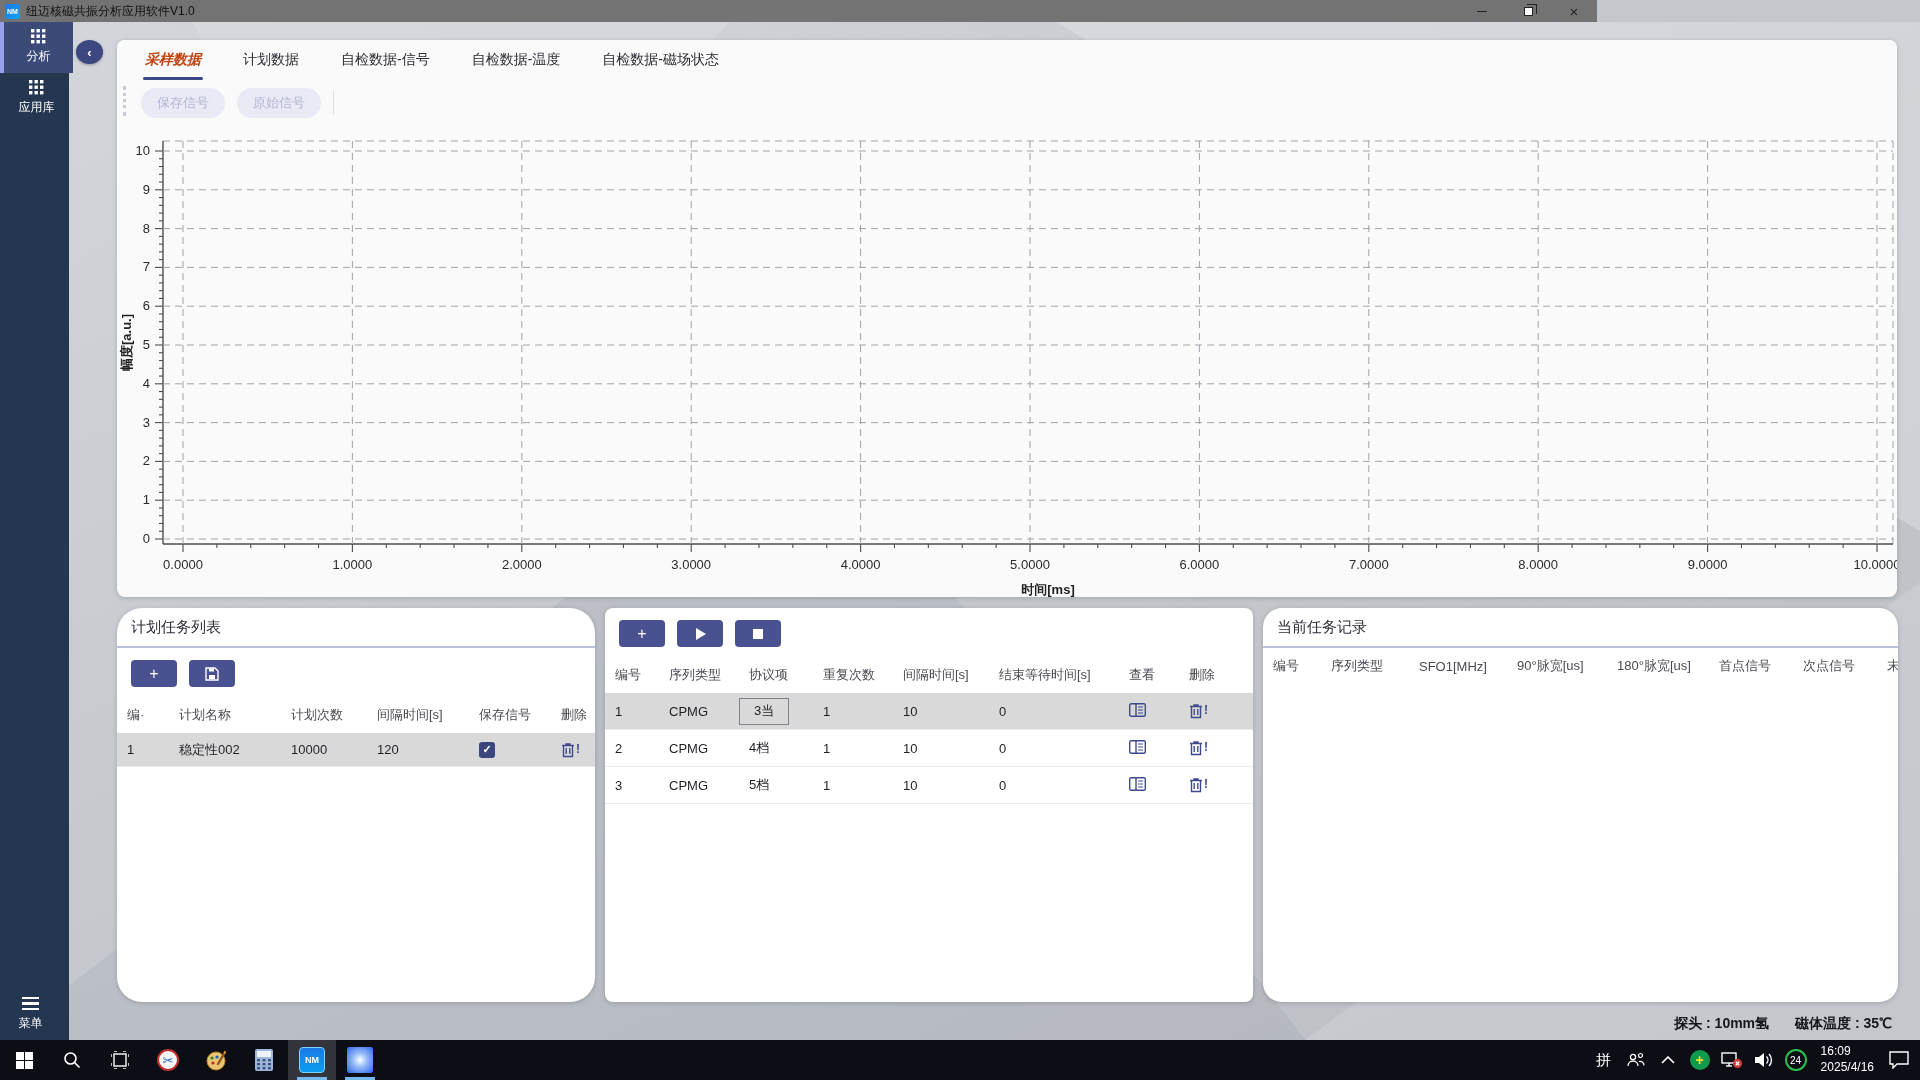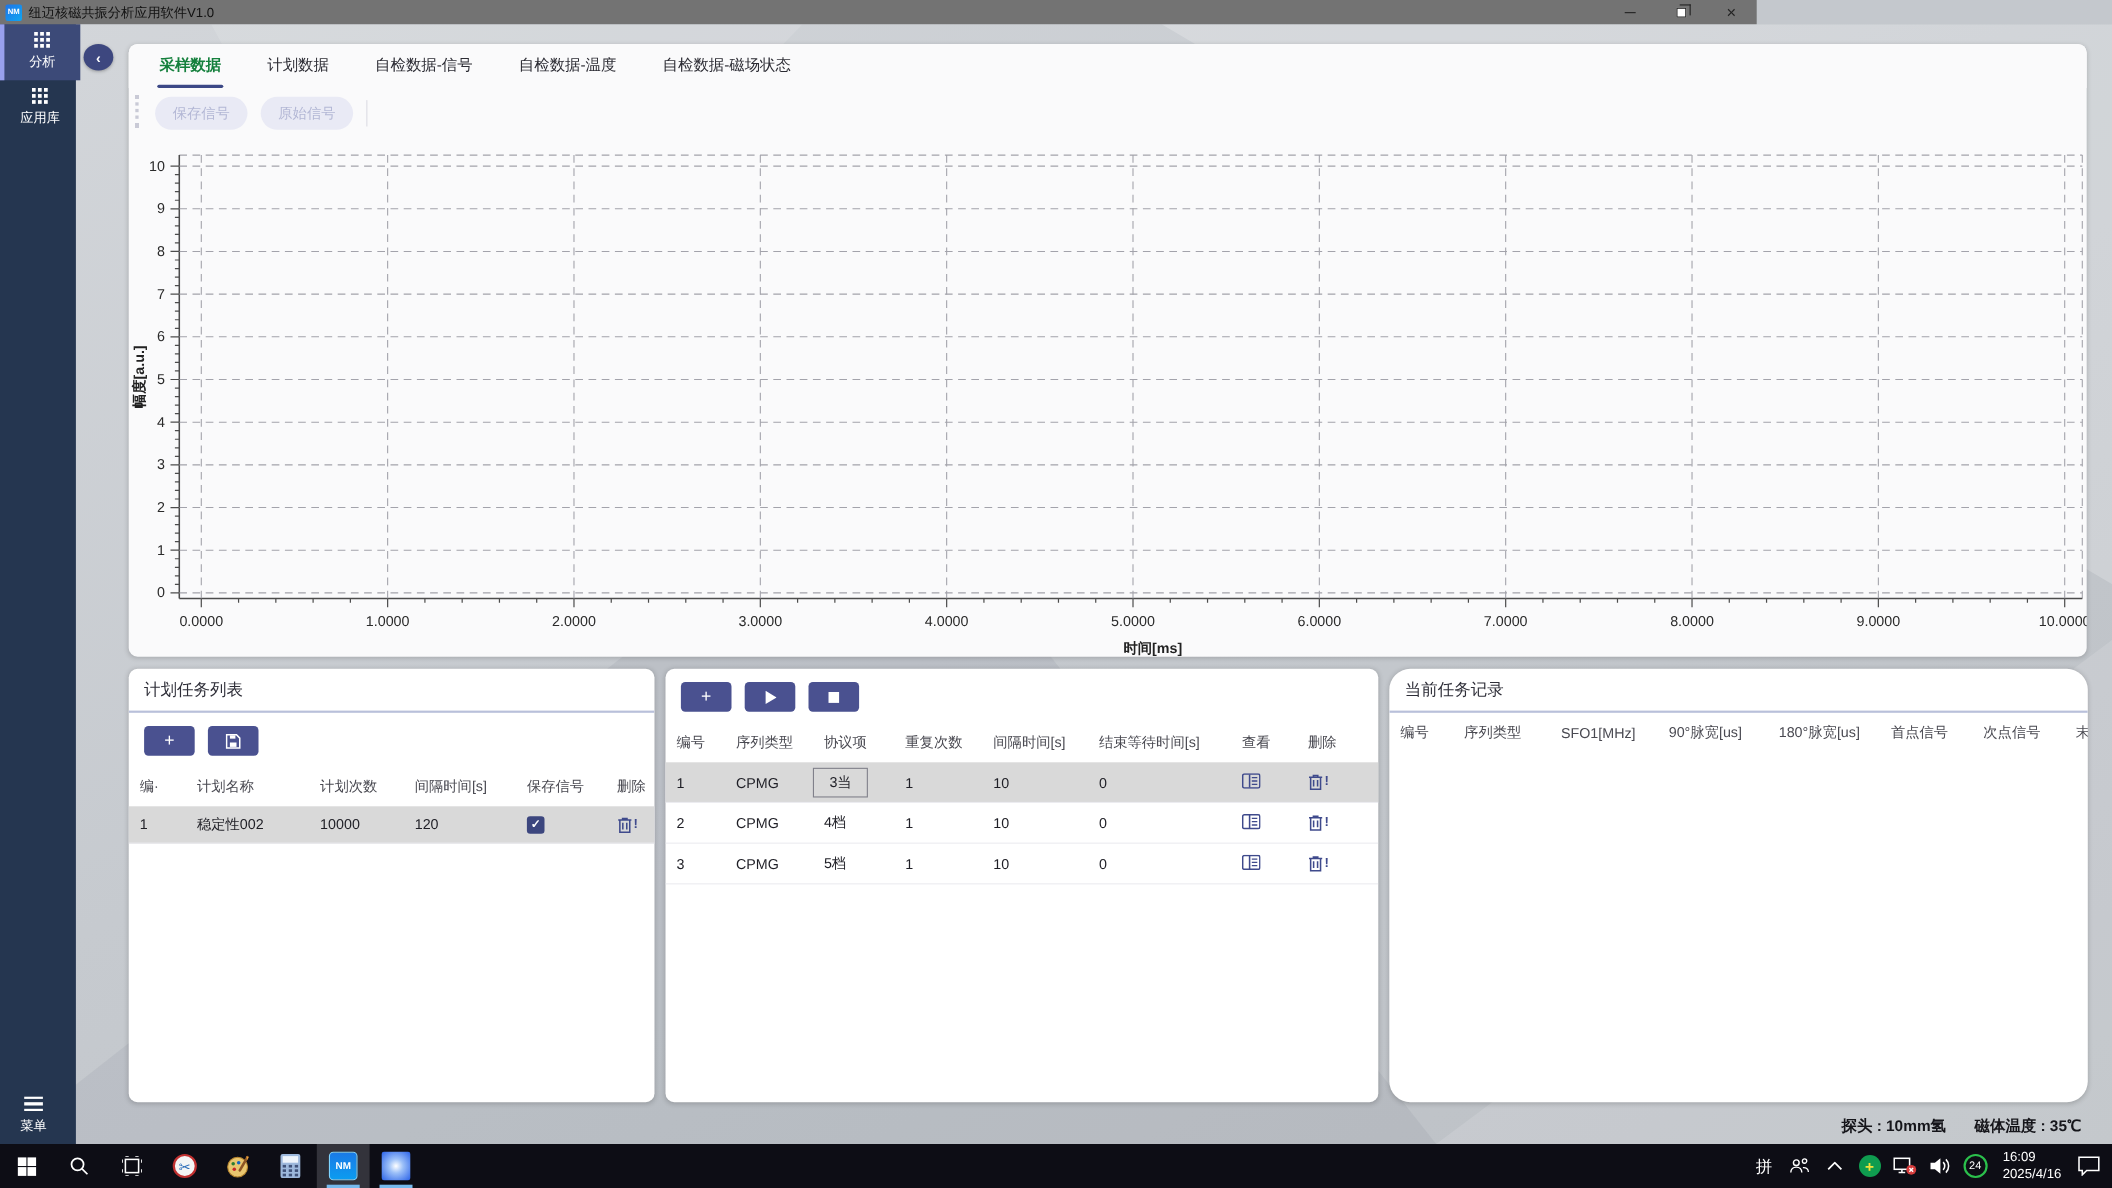--- a/index.html
+++ b/index.html
@@ -34,21 +34,21 @@
   .grid-ico rect { fill:#fff; }
   .menu-bars { display:flex; flex-direction:column; gap:3px; }
   .menu-bars i { display:block; width:17px; height:2.5px; background:#fff; }
 
   .collapse-btn { position:absolute; left:76px; top:40px; width:27px; height:24px; border-radius:50%; background:#3d477f; color:#fff; display:flex; align-items:center; justify-content:center; font-size:13px; font-weight:bold; z-index:25; box-shadow:0 1px 3px rgba(0,0,0,.3); cursor:pointer; }
 
   
   .main-card { position:absolute; left:117px; top:40px; width:1780px; height:557px; background:#fafafb; border-radius:8px; box-shadow:0 1px 5px rgba(0,0,0,.18); }
   .tabbar { display:flex; gap:38px; padding:0 0 0 26px; height:40px; align-items:center; background:#fafafb; border-radius:8px 8px 0 0; }
   .tab { font-size:14px; color:#2c2c34; cursor:pointer; position:relative; padding:11px 2px; }
-  .tab.active { color:#15803d; font-weight:bold; }
+  .tab.active { color:#c2410c; font-weight:bold;font-style:italic; }
   .tab.active::after { content:""; position:absolute; left:0; right:0; bottom:0; height:3px; background:#3c4886; border-radius:2px; }
   .btnrow { display:flex; align-items:center; gap:12px; padding:8px 0 6px 24px; position:relative; }
   .btnrow .dotted { position:absolute; left:6px; top:6px; height:30px; border-left:3px dotted #c9cad6; }
   .pill-btn { background:#e9eaf5; color:#b3b7d5; font-size:13px; padding:6px 16px; border-radius:15px; border:none; cursor:default; }
   .vdiv { width:1px; height:24px; background:#dcdce4; }
   .chart-wrap { position:relative; width:1780px; height:479px; }
   svg text { font-family:"Liberation Sans", sans-serif; font-size:13px; fill:#2b2b2b; }
   svg .axlab { font-weight:bold; fill:#222; }
   .grid { stroke:#a3a3ab; stroke-dasharray:7 5; stroke-width:1; }
   .spine { stroke:#4c4c4c; stroke-width:1.4; }
@@ -63,21 +63,21 @@
   .tbl { display:grid; align-items:center; font-size:13px; }
   .tbl.hdr { color:#4a4a52; height:36px; }
   .tbl.row { color:#1f1f26; height:34px; border-bottom:1px solid #ececf0; }
   .tbl.row.sel { background:#d9d9d9; }
   .tbl > div { padding-left:10px; display:flex; align-items:center; }
   .chkbox { width:16px; height:16px; background:#3c467e; border-radius:3px; color:#fff; font-size:11px; font-weight:bold; display:flex; align-items:center; justify-content:center; }
   .trash { display:flex; align-items:flex-start; gap:1px; color:#3f4a8c; font-weight:bold; font-size:12px; cursor:pointer; }
   .view-ico { cursor:pointer; }
   .edit-box { border:1px solid #80808a; padding:3px 14px 4px 14px; display:inline-block; }
 
-  .p-plan { left:117px; width:478px; }
+  .p-plan { left:117px; width:478px;border-radius:25px; }
   .plan-grid { grid-template-columns:52px 112px 86px 102px 82px 44px; }
   .p-seq { left:605px; width:648px; }
   .seq-grid { grid-template-columns:54px 80px 74px 80px 96px 130px 60px 50px; }
   .seq-grid.row { height:37px; }
   .p-rec { left:1263px; width:635px;border-radius:19px; }
   .rec-grid { grid-template-columns:58px 88px 98px 100px 102px 84px 84px 84px; width:700px; }
 
   
   .status { position:absolute; top:1012px; height:24px; right:28px; display:flex; gap:26px; align-items:center; font-size:14px; font-weight:bold; color:#15151a; z-index:5; }
 

